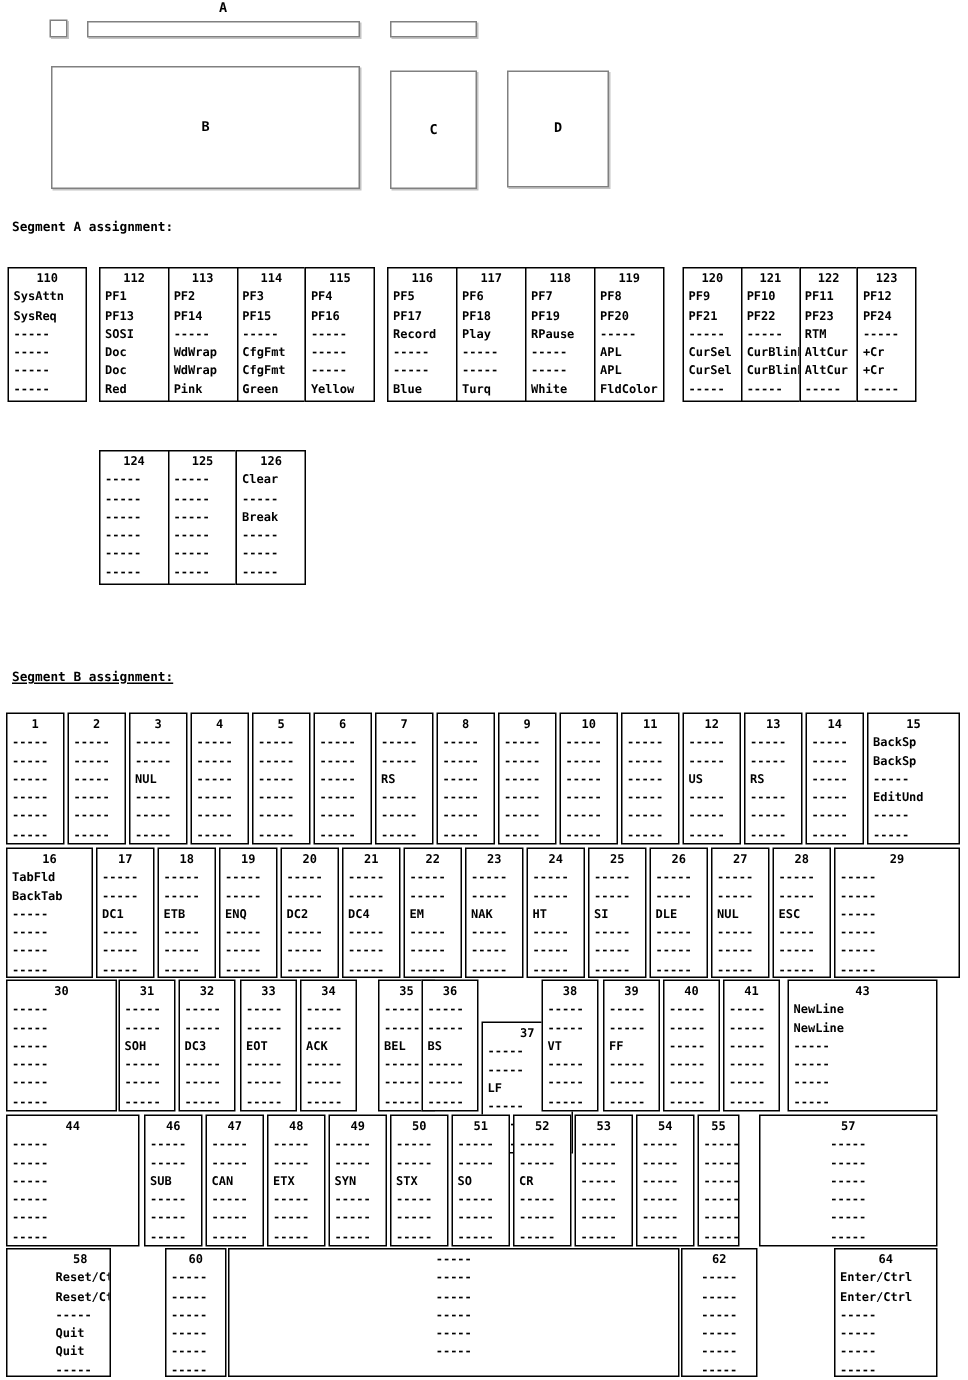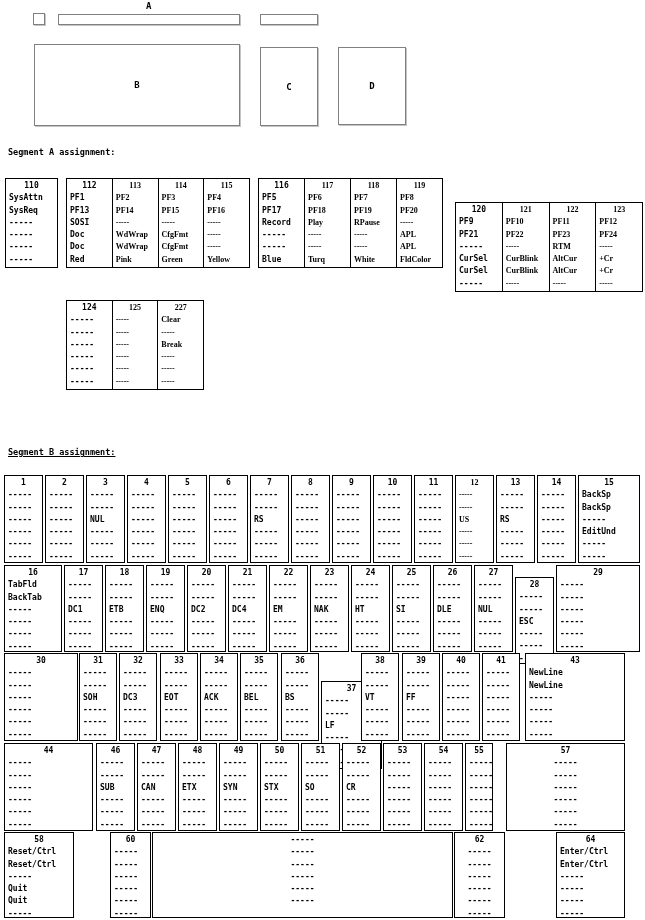--- a/index.html
+++ b/index.html
@@ -27,21 +27,21 @@
   .heading { position:absolute; font-size:8.5px; white-space:pre; }
   
   .kgroup { position:absolute; box-sizing:border-box; display:flex; }
   .kgroup .kcell {
     flex:1 1 0;
     box-sizing:border-box;
     border:1px solid #000000;
     overflow:hidden;
     background:#ffffff;
   }
-  .kgroup .kcell + .kcell { margin-left:-1px;font-family:Liberation Serif, serif; }
+  .kgroup .kcell + .kcell { margin-left:-1px; }
   
   .kbox {
     position:absolute;
     box-sizing:border-box;
     border:1px solid #000000;
     overflow:hidden;
     background:#ffffff;
   }
   .kcell, .kbox { font-size:8px; line-height:12.3px; padding-top:1px; }
   .knum  { text-align:center; white-space:pre; }
@@ -152,21 +152,21 @@
         <div class="kcell">
           <div class="knum">119</div>
           <div class="kline">PF8</div>
           <div class="kline">PF20</div>
           <div class="kline">-----</div>
           <div class="kline">APL</div>
           <div class="kline">APL</div>
           <div class="kline">FldColor</div>
         </div>
       </div>
-      <div class="kgroup" style="left: 455px; top: 178px; width: 188px; height: 90px; margin-top: 24px;">
+      <div class="kgroup" style="left: 455px; top: 178px; width: 156px; height: 90px;">
         <div class="kcell">
           <div class="knum">120</div>
           <div class="kline">PF9</div>
           <div class="kline">PF21</div>
           <div class="kline">-----</div>
           <div class="kline">CurSel</div>
           <div class="kline">CurSel</div>
           <div class="kline">-----</div>
         </div>
         <div class="kcell">
@@ -210,21 +210,21 @@
         <div class="kcell">
           <div class="knum">125</div>
           <div class="kline">-----</div>
           <div class="kline">-----</div>
           <div class="kline">-----</div>
           <div class="kline">-----</div>
           <div class="kline">-----</div>
           <div class="kline">-----</div>
         </div>
         <div class="kcell">
-          <div class="knum">227</div>
+          <div class="knum">126</div>
           <div class="kline">Clear</div>
           <div class="kline">-----</div>
           <div class="kline">Break</div>
           <div class="kline">-----</div>
           <div class="kline">-----</div>
           <div class="kline">-----</div>
         </div>
       </div>
     </div>
   <div id="segment-b">
@@ -320,21 +320,21 @@
       </div>
       <div class="kbox" style="left: 414px; top: 475px; width: 39px; height: 88px;">
         <div class="knum">11</div>
         <div class="kline">-----</div>
         <div class="kline">-----</div>
         <div class="kline">-----</div>
         <div class="kline">-----</div>
         <div class="kline">-----</div>
         <div class="kline">-----</div>
       </div>
-      <div class="kbox" style="left: 455px; top: 475px; width: 39px; height: 88px; font-family: Liberation Serif, serif;">
+      <div class="kbox" style="left: 455px; top: 475px; width: 39px; height: 88px;">
         <div class="knum">12</div>
         <div class="kline">-----</div>
         <div class="kline">-----</div>
         <div class="kline">US</div>
         <div class="kline">-----</div>
         <div class="kline">-----</div>
         <div class="kline">-----</div>
       </div>
       <div class="kbox" style="left: 496px; top: 475px; width: 39px; height: 88px;">
         <div class="knum">13</div>
@@ -464,21 +464,21 @@
       </div>
       <div class="kbox" style="left: 474px; top: 565px; width: 39px; height: 87px;">
         <div class="knum">27</div>
         <div class="kline">-----</div>
         <div class="kline">-----</div>
         <div class="kline">NUL</div>
         <div class="kline">-----</div>
         <div class="kline">-----</div>
         <div class="kline">-----</div>
       </div>
-      <div class="kbox" style="left: 515px; top: 565px; width: 39px; height: 87px; margin-top: 12px;">
+      <div class="kbox" style="left: 515px; top: 565px; width: 39px; height: 87px;">
         <div class="knum">28</div>
         <div class="kline">-----</div>
         <div class="kline">-----</div>
         <div class="kline">ESC</div>
         <div class="kline">-----</div>
         <div class="kline">-----</div>
         <div class="kline">-----</div>
       </div>
       <div class="kbox" style="left: 556px; top: 565px; width: 84px; height: 87px;">
         <div class="knum">29</div>
@@ -527,21 +527,21 @@
       </div>
       <div class="kbox" style="left: 200px; top: 653px; width: 38px; height: 88px;">
         <div class="knum">34</div>
         <div class="kline">-----</div>
         <div class="kline">-----</div>
         <div class="kline">ACK</div>
         <div class="kline">-----</div>
         <div class="kline">-----</div>
         <div class="kline">-----</div>
       </div>
-      <div class="kbox" style="left: 240px; top: 653px; width: 38px; height: 88px;">
+      <div class="kbox" style="left: 252px; top: 653px; width: 38px; height: 88px;">
         <div class="knum">35</div>
         <div class="kline">-----</div>
         <div class="kline">-----</div>
         <div class="kline">BEL</div>
         <div class="kline">-----</div>
         <div class="kline">-----</div>
         <div class="kline">-----</div>
       </div>
       <div class="kbox" style="left: 281px; top: 653px; width: 38px; height: 88px;">
         <div class="knum">36</div>
@@ -707,21 +707,21 @@
       </div>
       <div class="kbox center-content" style="left: 506px; top: 743px; width: 119px; height: 88px;">
         <div class="knum">57</div>
         <div class="kline">-----</div>
         <div class="kline">-----</div>
         <div class="kline">-----</div>
         <div class="kline">-----</div>
         <div class="kline">-----</div>
         <div class="kline">-----</div>
       </div>
-      <div class="kbox" style="left: 4px; top: 832px; width: 70px; height: 86px;">
+      <div class="kbox" style="left: 4px; top: 832px; width: 70px; height: 86px; padding-left: 29px;">
         <div class="knum">58</div>
         <div class="kline">Reset/Ctrl</div>
         <div class="kline">Reset/Ctrl</div>
         <div class="kline">-----</div>
         <div class="kline">Quit</div>
         <div class="kline">Quit</div>
         <div class="kline">-----</div>
       </div>
       <div class="kbox" style="left: 110px; top: 832px; width: 41px; height: 86px;">
         <div class="knum">60</div>

